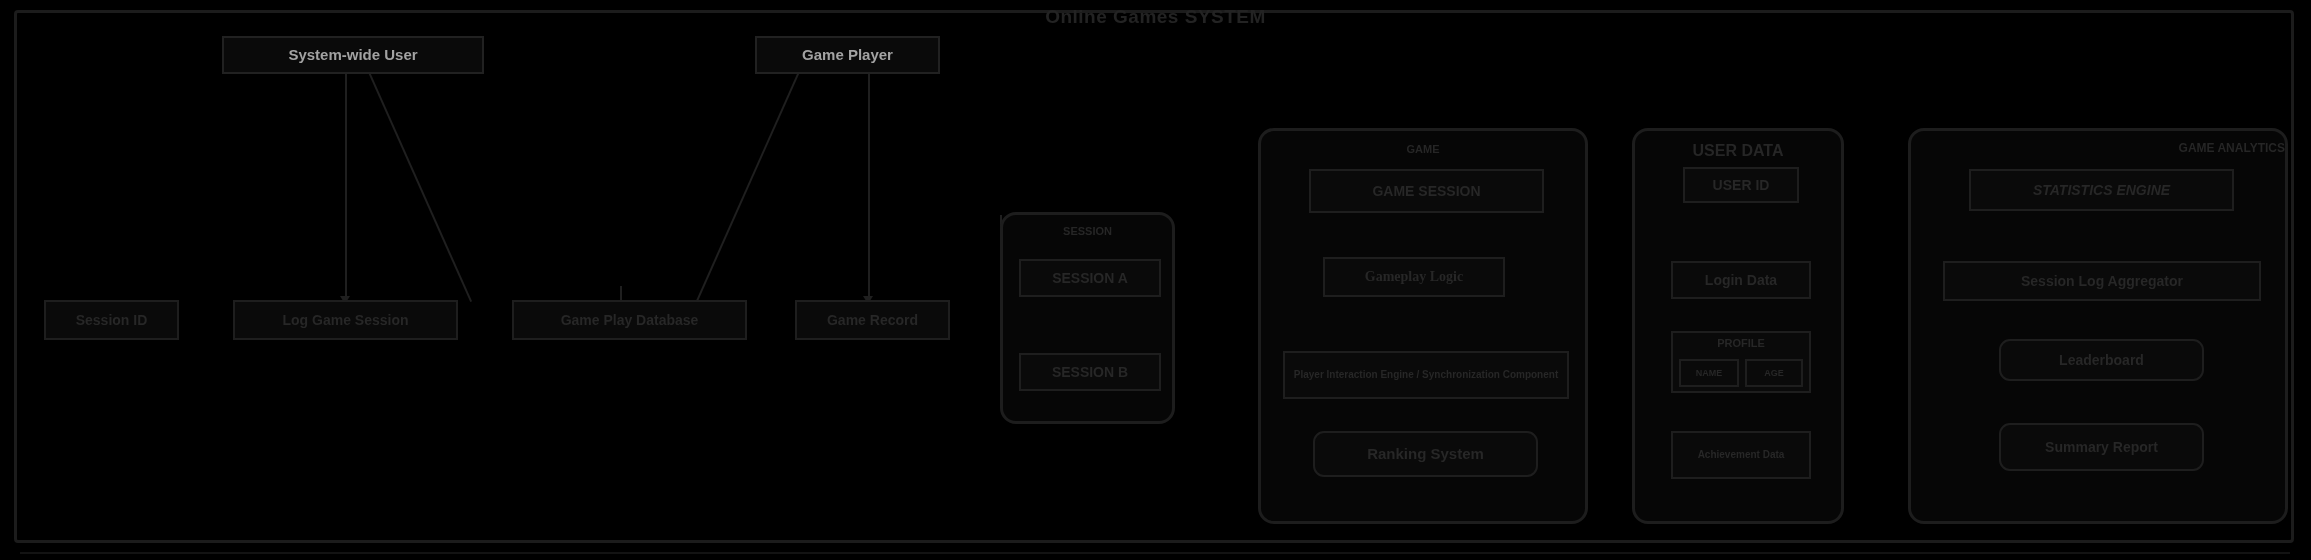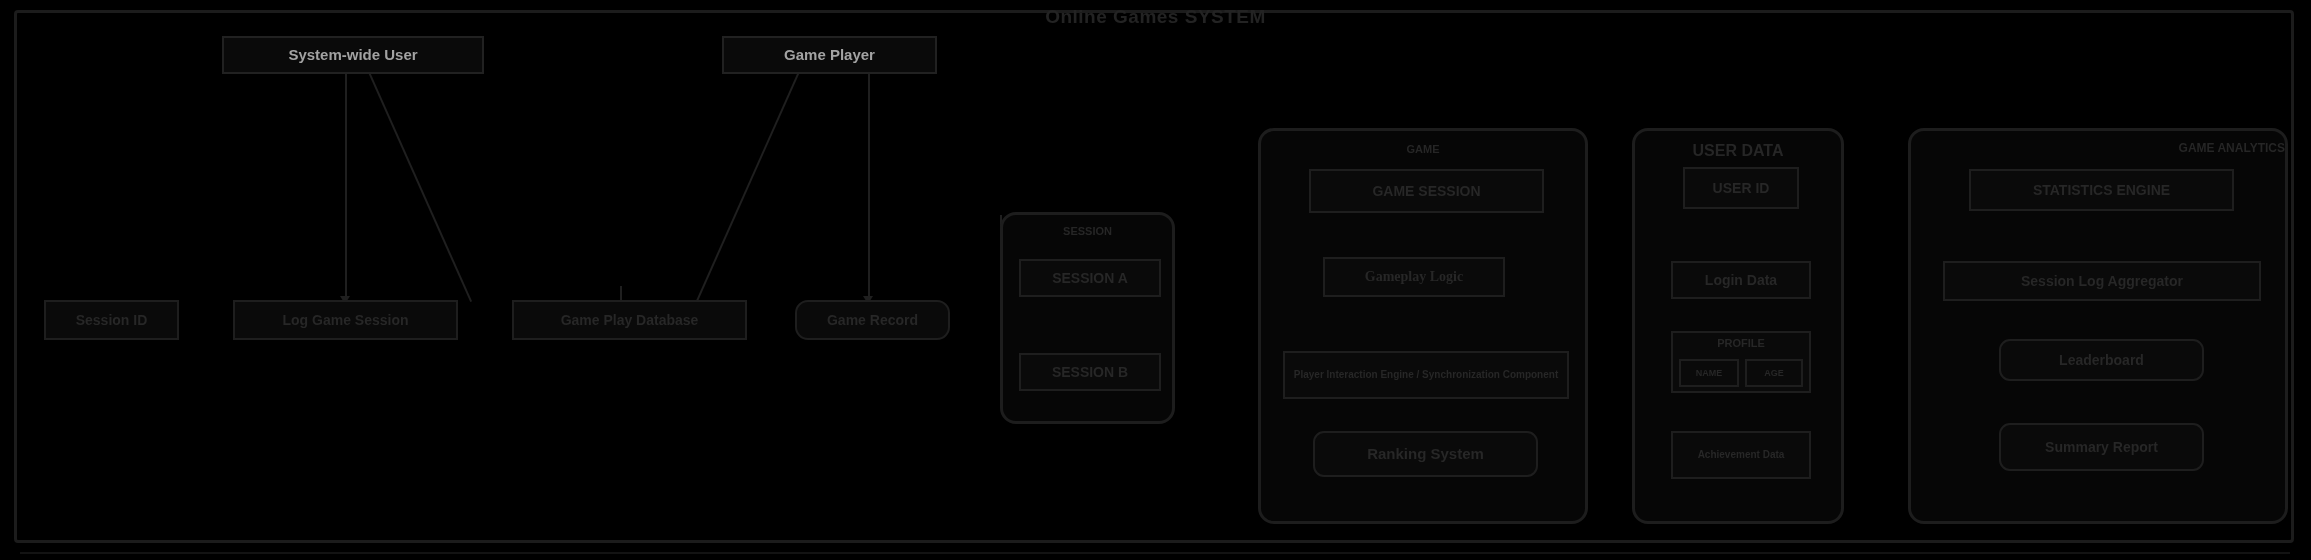--- a/index.html
+++ b/index.html
@@ -152,37 +152,37 @@
   <div class="arrow-head" style="left:863px; top:296px;"></div>
 
   <div class="conn v" style="left:620px; top:286px; height:16px;"></div>
 
   <div class="conn v" style="left:1000px; top:215px; height:175px;"></div>
 
   <div class="node top-node" style="left:222px; top:36px; width:262px; height:38px;">
     <span>System-wide User</span>
   </div>
 
-  <div class="node top-node" style="left:722px; top:36px; width:215px; height:38px;">
+  <div class="node top-node" style="left:755px; top:36px; width:185px; height:38px;">
     <span>Game Player</span>
   </div>
 
   <div class="node" style="left:44px; top:300px; width:135px; height:40px;">
     <span>Session ID</span>
   </div>
 
   <div class="node" style="left:233px; top:300px; width:225px; height:40px;">
     <span>Log Game Session</span>
   </div>
 
   <div class="node" style="left:512px; top:300px; width:235px; height:40px;">
     <span>Game Play Database</span>
   </div>
 
-  <div class="node" style="left:795px; top:300px; width:155px; height:40px;border-radius:13px;">
+  <div class="node" style="left:795px; top:300px; width:155px; height:40px;">
     <span>Game Record</span>
   </div>
 
   <div class="panel" style="left:1000px; top:212px; width:175px; height:212px;">
     <div class="panel-title" style="top:10px;">SESSION</div>
     <div class="node" style="left:16px; top:44px; width:142px; height:38px;">
       <span>SESSION A</span>
     </div>
     <div class="node" style="left:16px; top:126px; width:142px; height:38px;margin-top:12px;">
       <span>SESSION B</span>
@@ -205,21 +205,21 @@
     </div>
 
     <div class="node rounded" style="left:52px; top:300px; width:225px; height:46px; font-size:15px;">
       <span>Ranking System</span>
     </div>
   </div>
 
   <div class="panel" style="left:1632px; top:128px; width:212px; height:396px;">
     <div class="panel-title two" style="top:10px; font-size:16px;">USER DATA</div>
 
-    <div class="node" style="left:48px; top:36px; width:116px; height:42px; font-size:14px;">
+    <div class="node" style="left:48px; top:36px; width:116px; height:36px; font-size:14px;">
       <span>USER ID</span>
     </div>
 
     <div class="node" style="left:36px; top:130px; width:140px; height:38px;">
       <span>Login Data</span>
     </div>
 
     <div class="node wrap" style="left:36px; top:200px; width:140px; height:62px; align-items:flex-start; padding-top:4px; font-size:11px;">
       <span>PROFILE</span>
     </div>
@@ -231,21 +231,21 @@
     </div>
 
     <div class="node small wrap" style="left:36px; top:300px; width:140px; height:48px;">
       <span>Achievement Data</span>
     </div>
   </div>
 
   <div class="panel" style="left:1908px; top:128px; width:380px; height:396px;">
     <div class="panel-title" style="top:10px; font-size:12px;text-align:right;">GAME ANALYTICS</div>
 
-    <div class="node" style="left:58px; top:38px; width:265px; height:42px; font-size:14px;">
+    <div class="node" style="left:58px; top:38px; width:265px; height:42px; font-size:14px;font-style:italic;">
       <span>STATISTICS ENGINE</span>
     </div>
 
     <div class="node" style="left:32px; top:130px; width:318px; height:40px;">
       <span>Session Log Aggregator</span>
     </div>
 
     <div class="node rounded" style="left:88px; top:208px; width:205px; height:42px;">
       <span>Leaderboard</span>
     </div>

